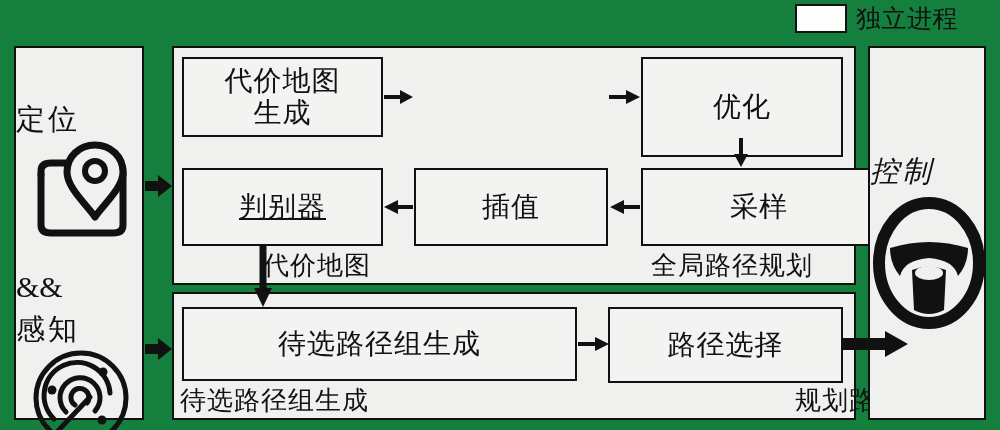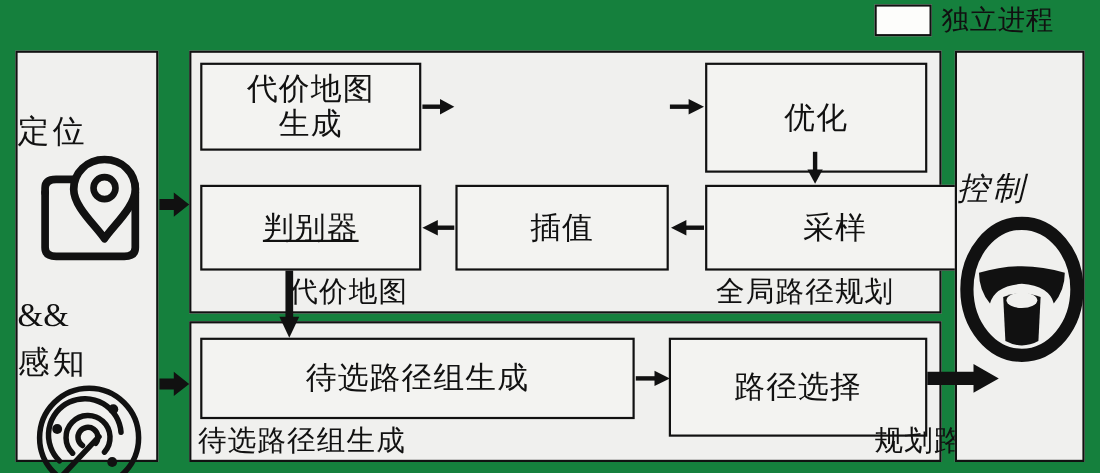--- a/index.html
+++ b/index.html
@@ -29,21 +29,21 @@
         display:flex;align-items:center;justify-content:center;text-align:center;}
   .node-label{font-size:28px;line-height:1.14;letter-spacing:1px;white-space:pre-line;}
 
   #node-costmap{left:182px;top:57px;width:201px;height:80px;}
   #node-astar  {left:414px;top:57px;width:194px;height:80px;}
   #node-opt    {left:641px;top:57px;width:202px;height:100px;}
   #node-disc   {left:182px;top:168px;width:201px;height:78px;text-decoration:underline;}
   #node-interp {left:414px;top:168px;width:194px;height:78px;text-align:right;}
   #node-sample {left:641px;top:168px;width:236px;height:78px;}
   #node-candidate{left:182px;top:307px;width:395px;height:74px;}
-  #node-select {left:608px;top:307px;width:235px;height:90px;}
+  #node-select {left:608px;top:307px;width:235px;height:76px;}
 
   .sup{font-size:17px;vertical-align:super;line-height:0;}
 
   
   .caption{position:absolute;font-size:26px;line-height:26px;letter-spacing:1px;white-space:nowrap;}
   #cap-nav   {left:263px;top:252px;}
   #cap-global{left:651px;top:252px;}
   #cap-local {left:180px;top:387px;}
   #cap-planned{left:795px;top:387px;}
 

